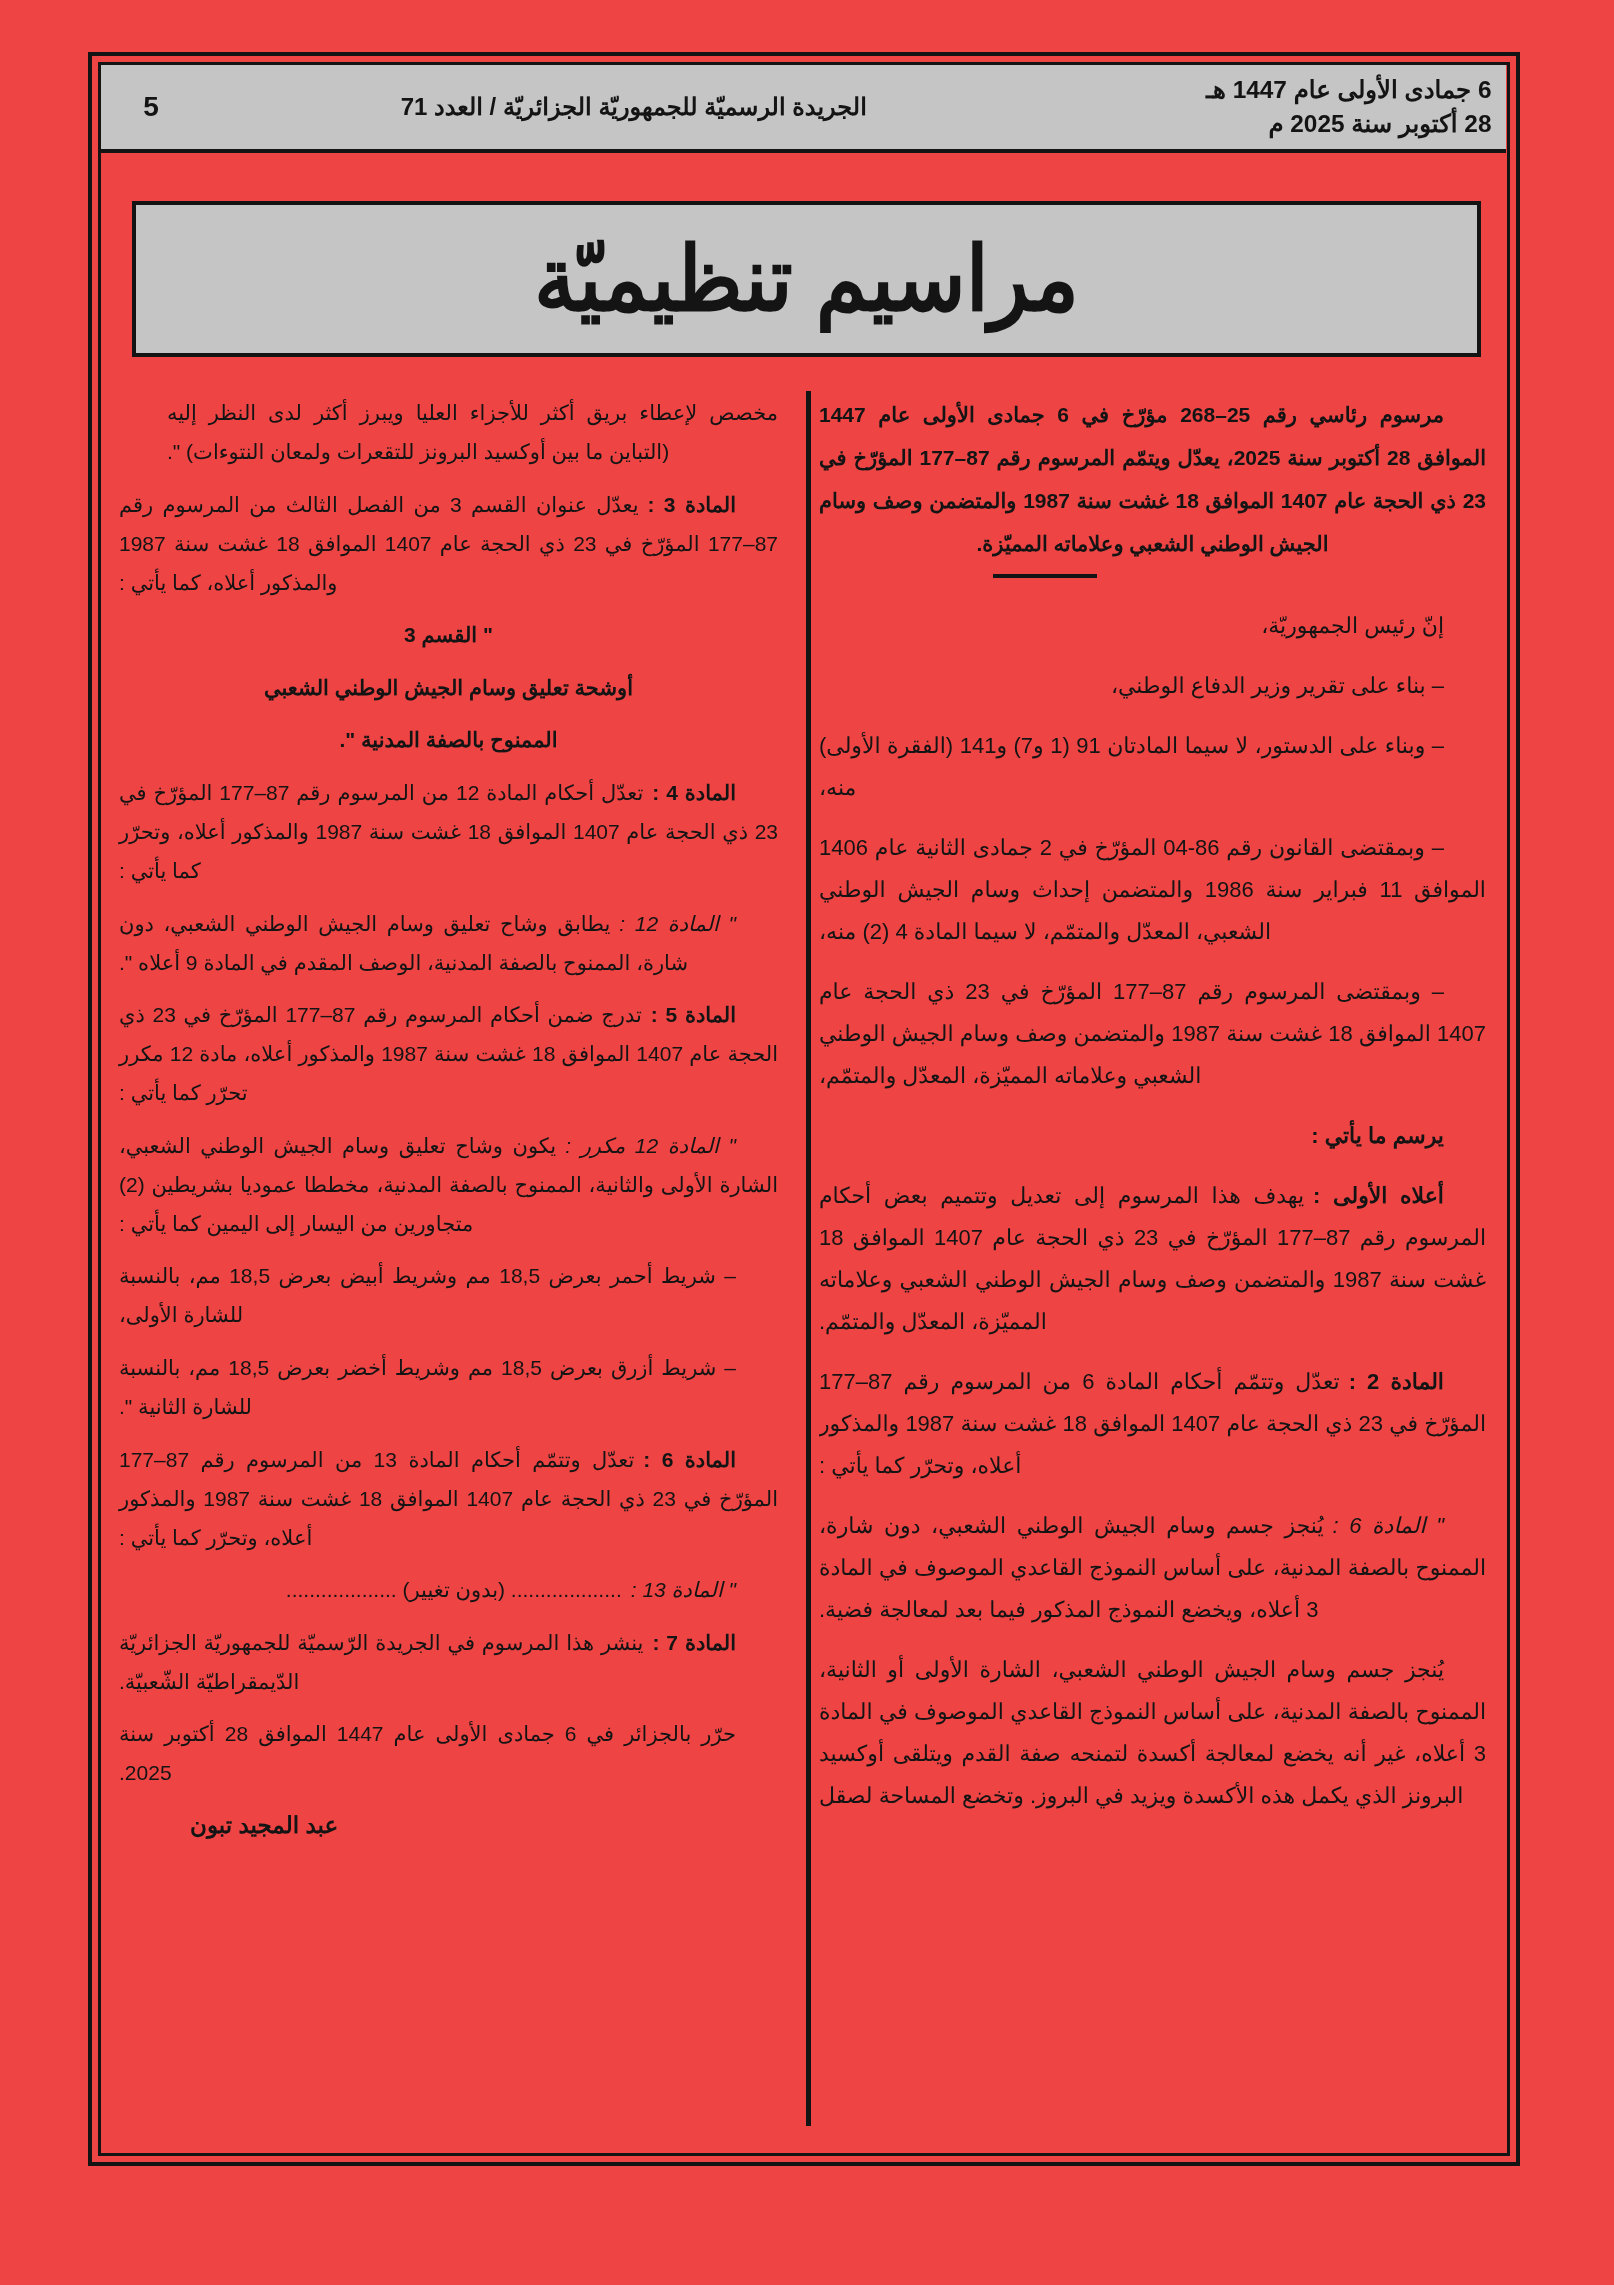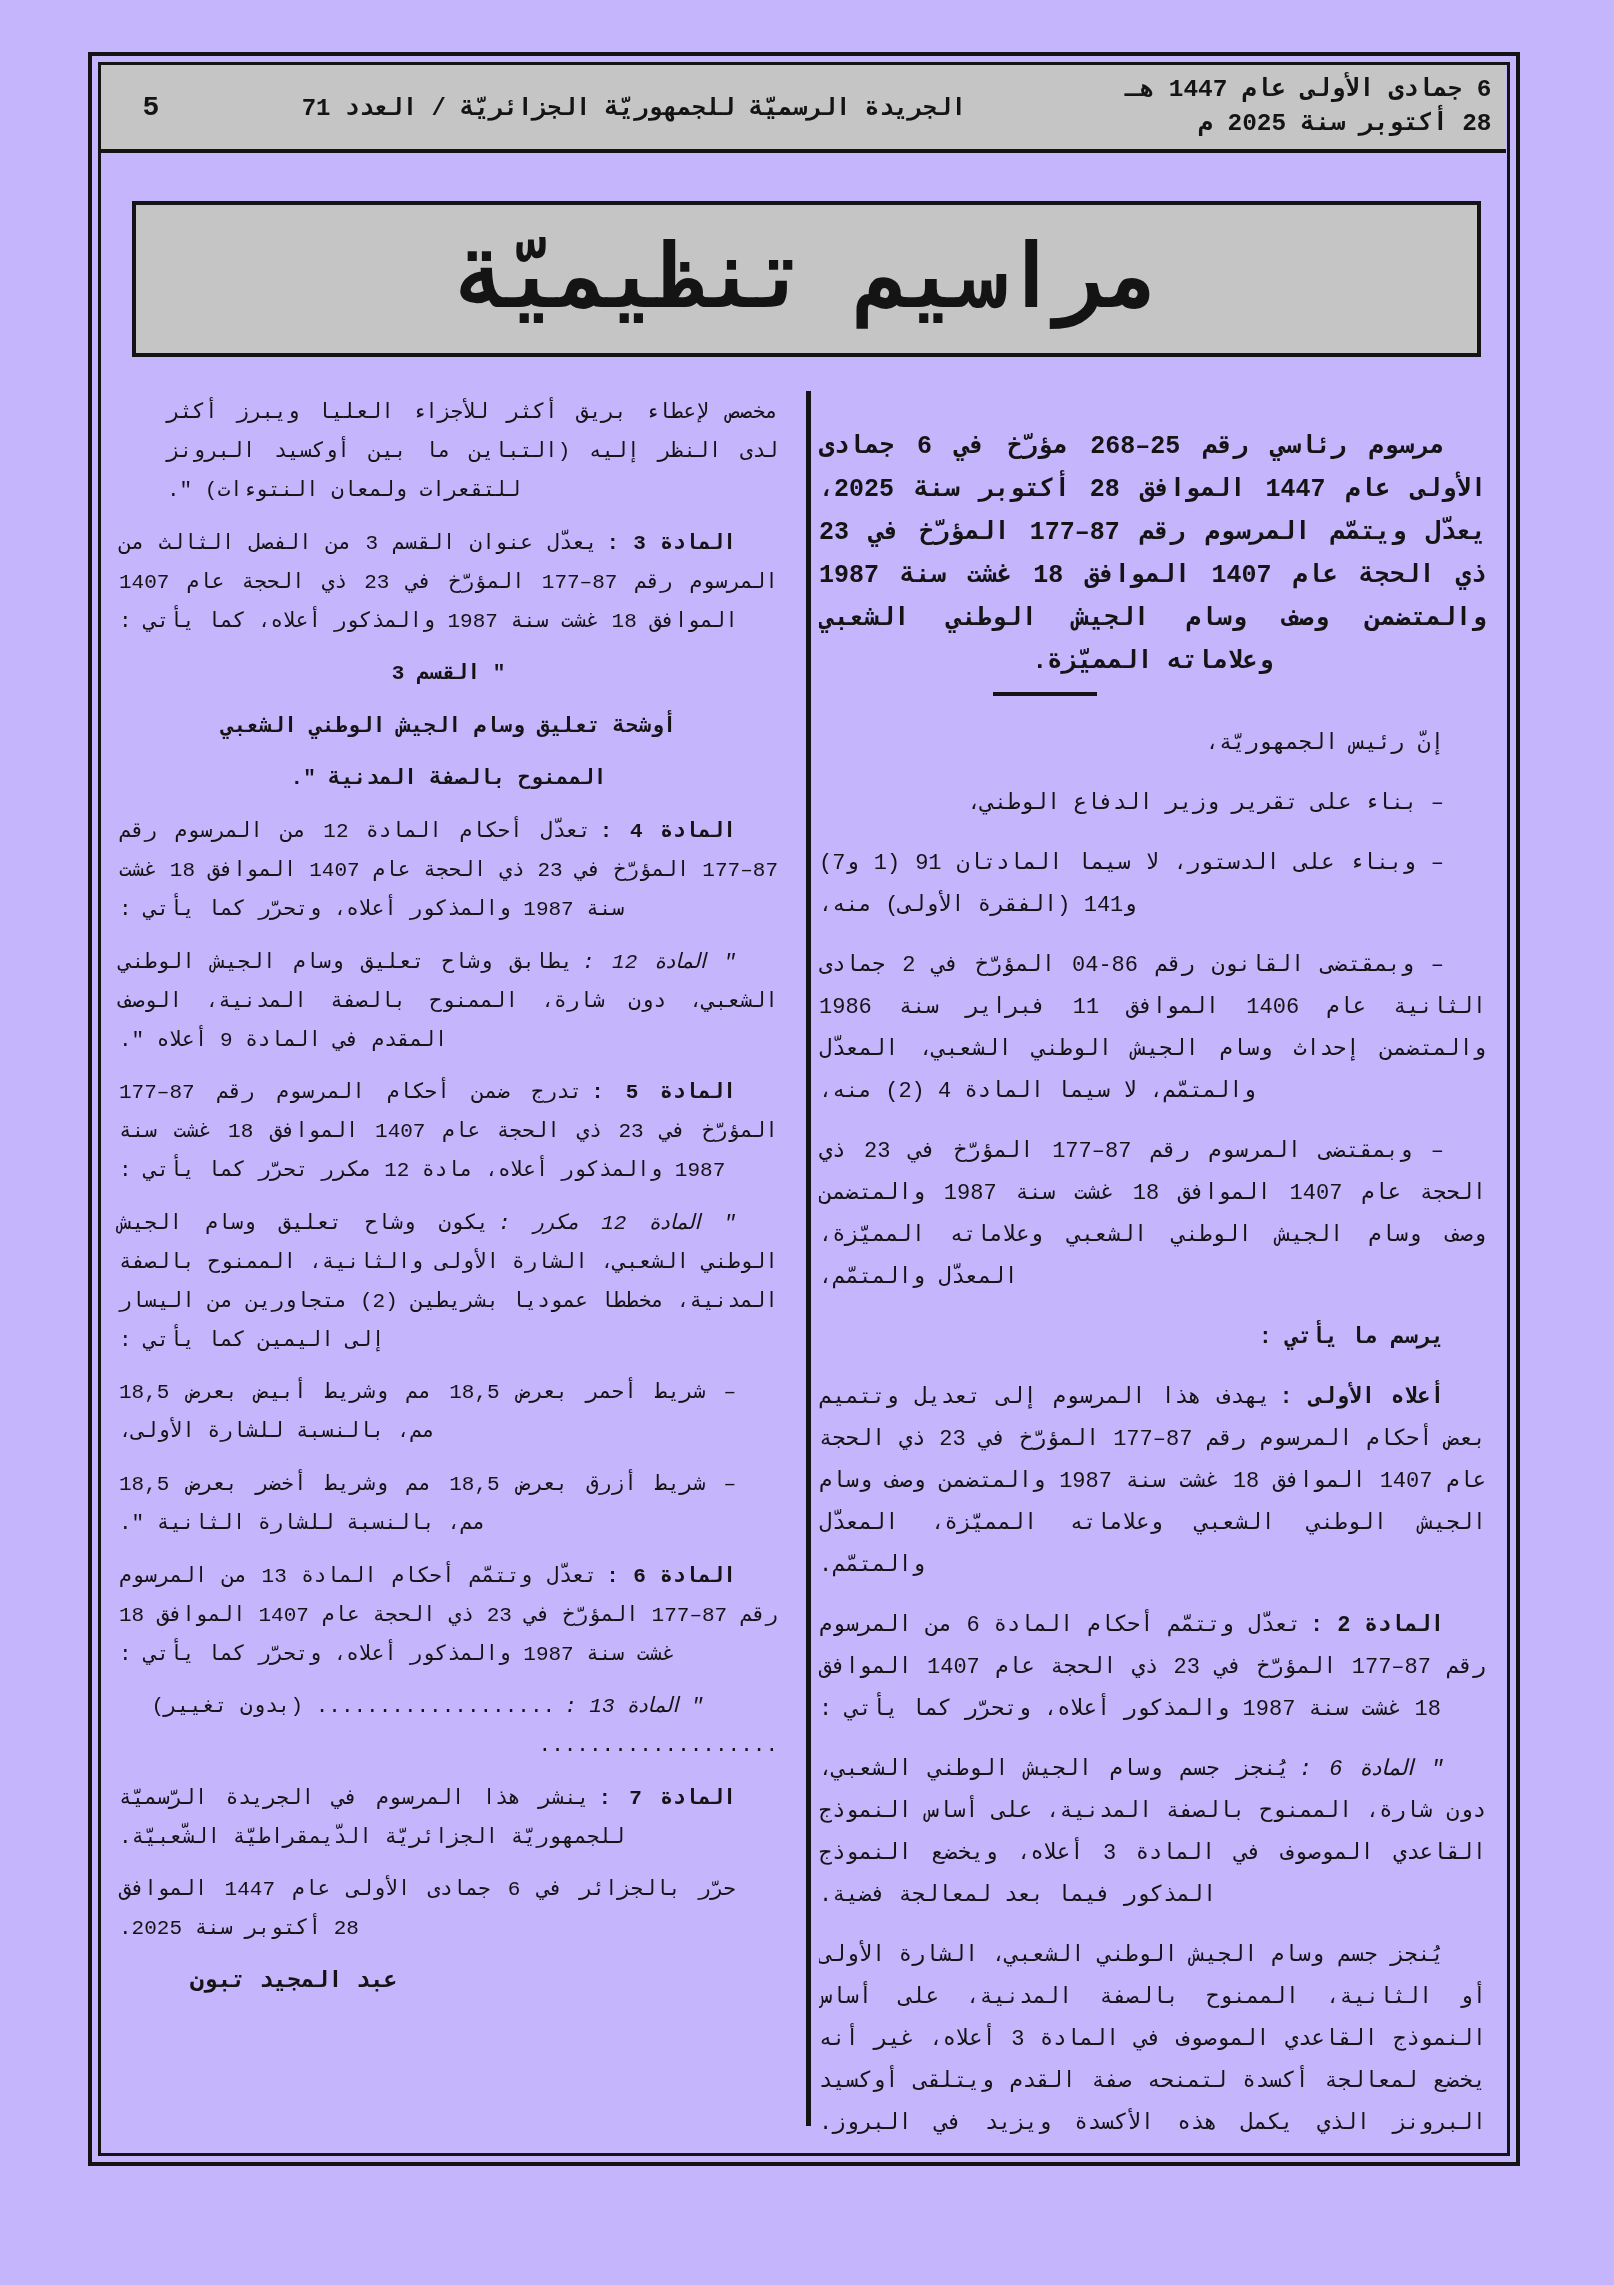--- a/index.html
+++ b/index.html
@@ -1,17 +1,17 @@
 <!DOCTYPE html>
 <html lang="ar" style="font-size:14.5px"><head>
 <meta charset="utf-8">
 <style>
   html,body{margin:0;padding:0;background:#fff;}
-  .page{position:relative;width:1615px;height:2285px;background:#c4b5fd;
-        font-family:Liberation Mono, monospace;color:#141414;overflow:hidden;}
+  .page{position:relative;width:1615px;height:2285px;background:#ef4444;
+        font-family:Liberation Sans, sans-serif;color:#141414;overflow:hidden;}
 
   
   .frame-outer{position:absolute;left:88px;top:52px;width:1432px;height:2114px;
                border:4.5px solid #141414;box-sizing:border-box;}
   .frame-inner{position:absolute;left:98px;top:62px;width:1412px;height:2094px;
                border:3.6px solid #141414;box-sizing:border-box;}
 
   
   .header-bar{position:absolute;left:101px;top:65px;width:1405px;height:88px;
               background:#c5c5c5;border-bottom:4.5px solid #141414;box-sizing:border-box;
@@ -31,21 +31,21 @@
   
   .col-divider{position:absolute;left:806px;top:391px;width:4.5px;height:1735px;background:#141414;}
   .col{position:absolute;top:393px;direction:rtl;text-align:justify;}
   .col-right{left:819px;width:667px;font-size:22px;line-height:42px;height:1755px;overflow:hidden;}
   .col-left{left:119px;width:659px;font-size:21px;line-height:39px;}
 
   p{margin:0 0 18px;text-indent:42px;text-align:justify;text-align-last:left;}
   .col-left p{margin-bottom:13.6px;}
   .one{text-align:center;text-align-last:right;}
   .b{font-weight:bold;}
-  .intro{font-weight:bold;font-size:25px;line-height:43px;text-align-last:center;margin-bottom:7.2px;margin-top:32px;}
+  .intro{font-weight:bold;font-size:21px;line-height:43px;text-align-last:center;margin-bottom:7.2px;}
   .lead{font-weight:bold;margin-left:9px;}
   .lead.q{font-weight:normal;font-style:italic;}
   .rule{width:104px;height:3.6px;background:#141414;margin:9px 389px 27px auto;}
   .center{text-align:center;text-align-last:center;text-indent:0;font-weight:bold;}
   .h-sec{margin-bottom:9px;}
   .h-sub1{margin-bottom:1.8px;}
   .h-sub2{margin-bottom:18px;}
   .sig{font-weight:bold;font-size:23px;text-align:center;text-align-last:left;
        padding-left:71px;text-indent:0;margin-top:11px;}
 </style>

